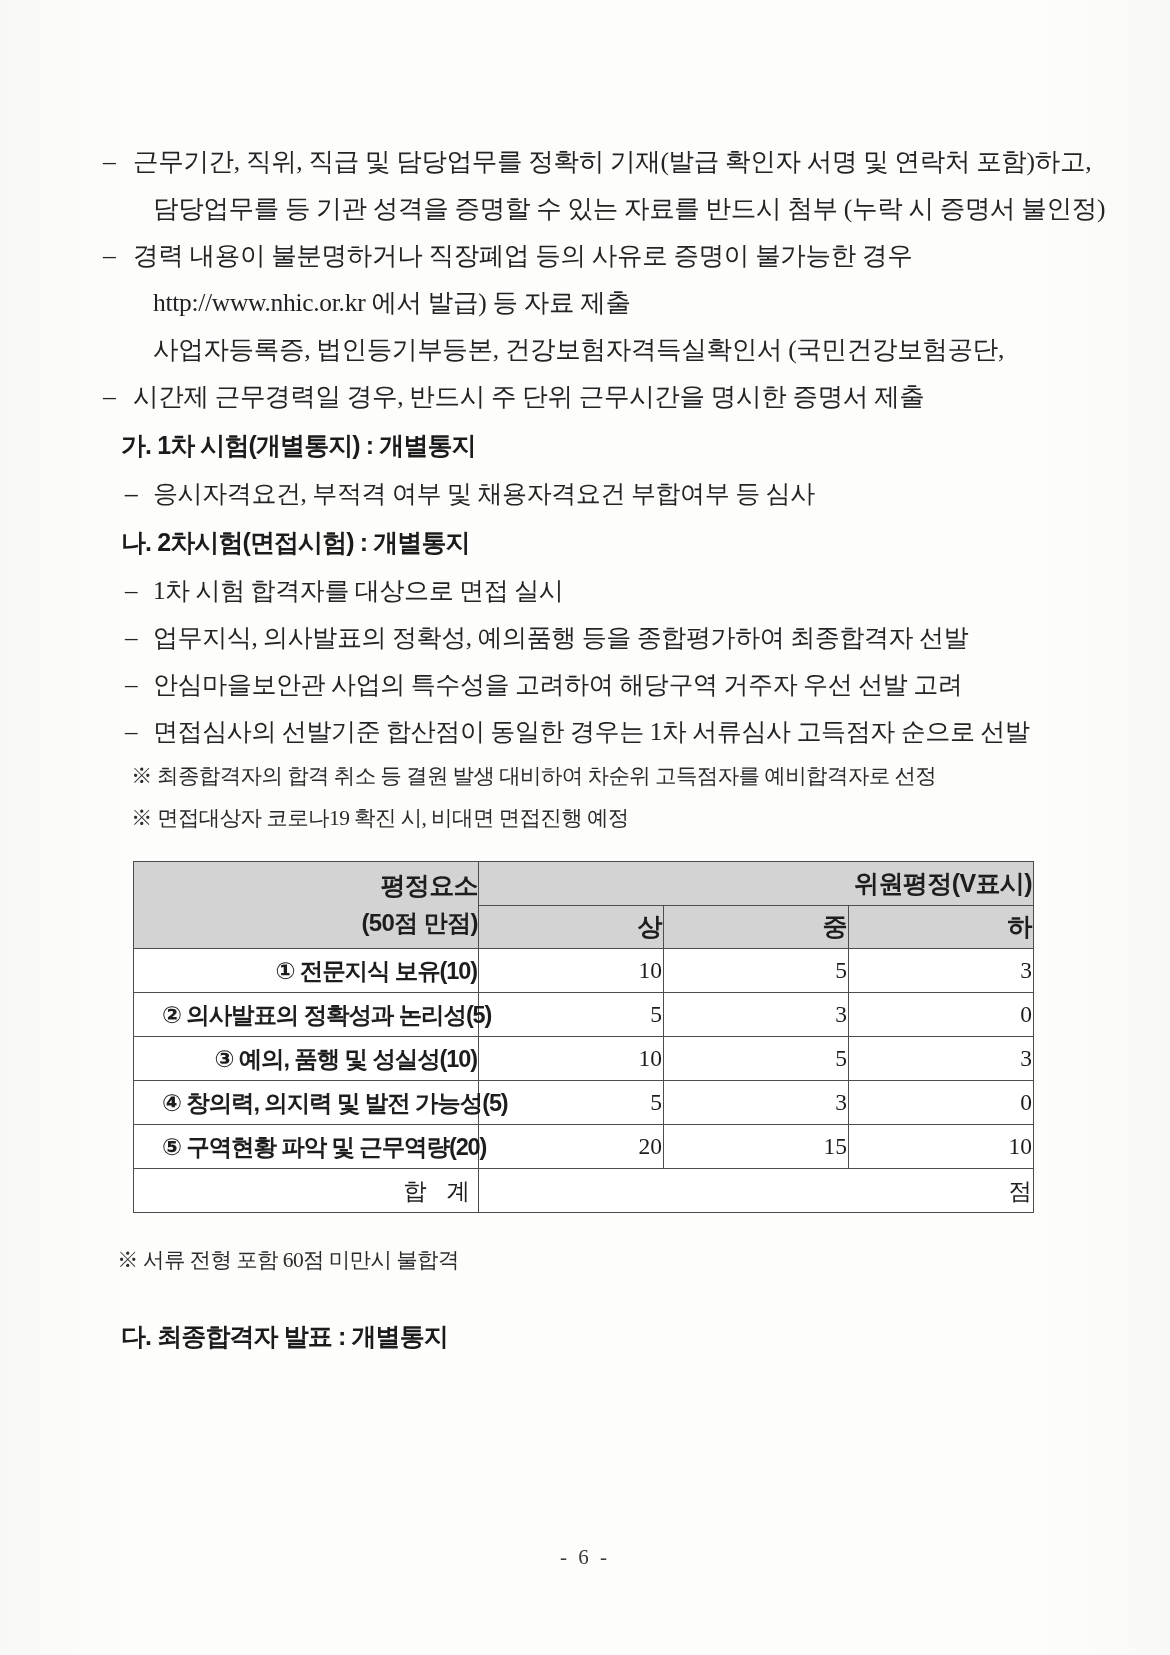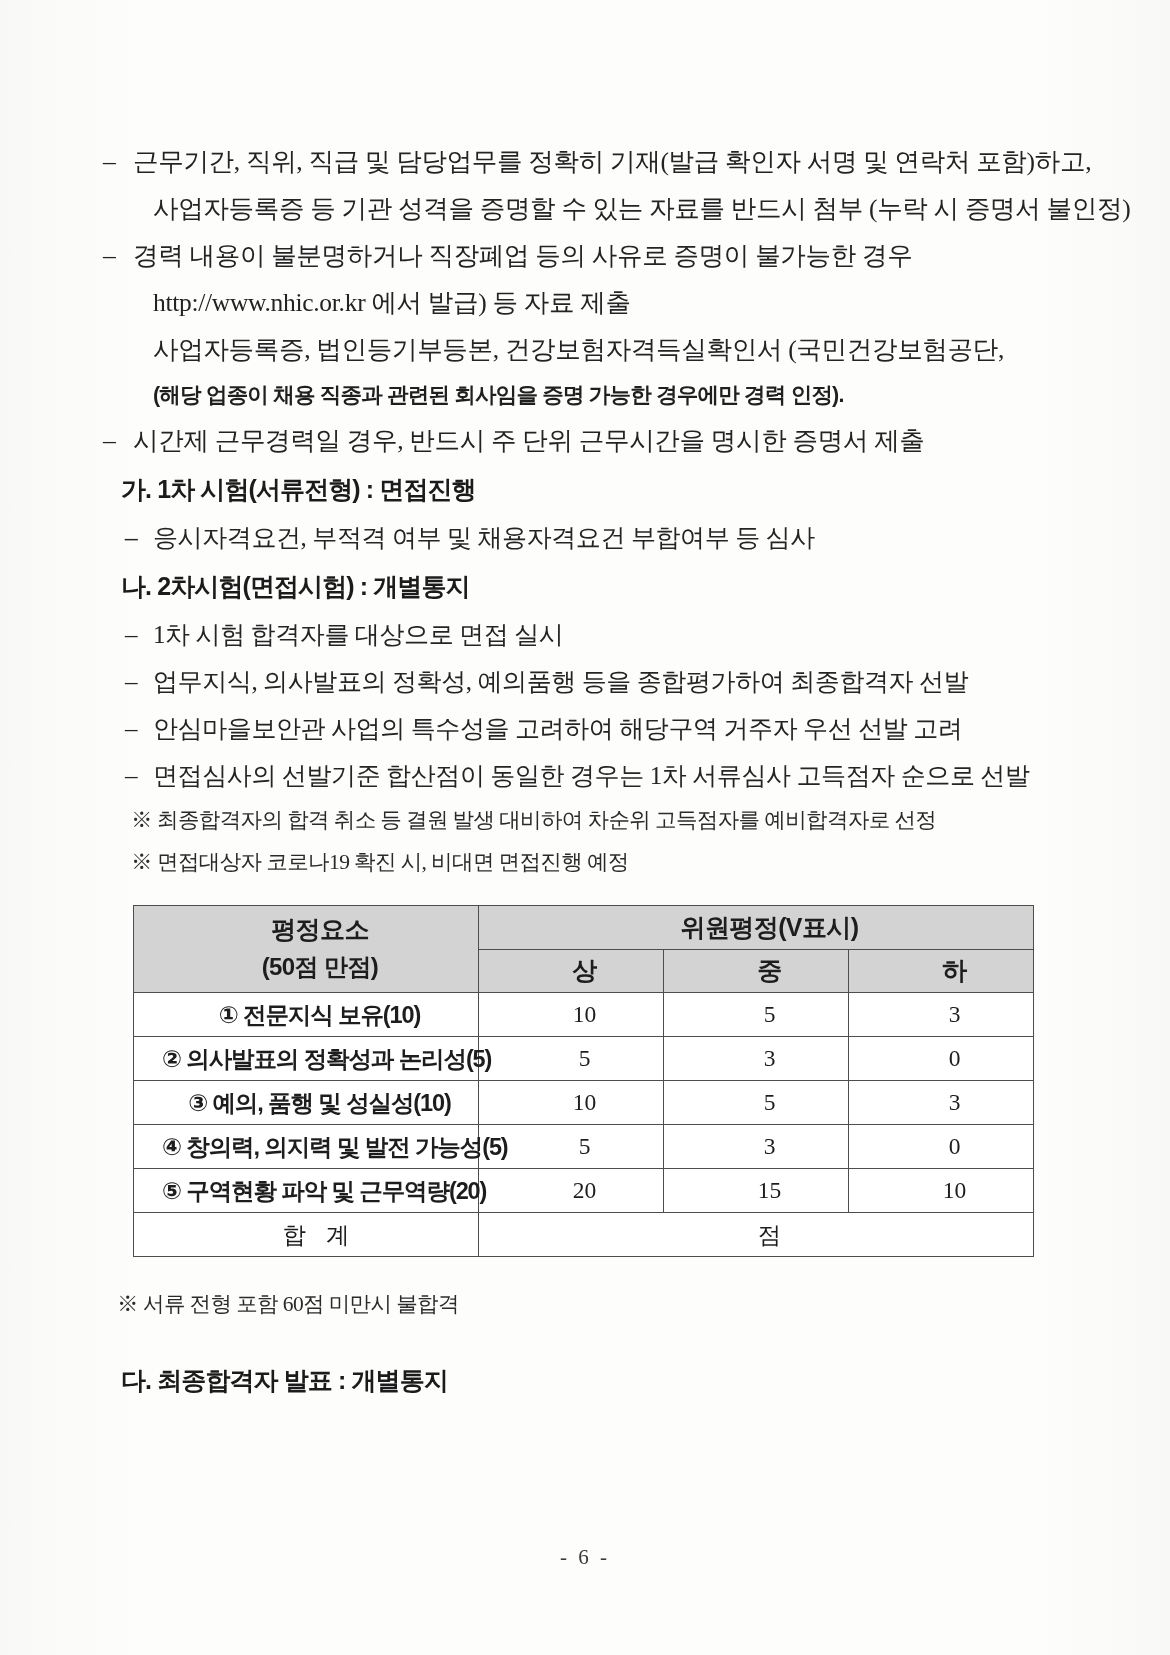--- a/index.html
+++ b/index.html
@@ -144,21 +144,21 @@
     width: 900px;
   }
   table.eval {
     border-collapse: collapse;
     width: 900px;
     table-layout: fixed;
     background: #ffffff;
   }
   table.eval th, table.eval td {
     border: 1px solid #4d4d4d;
-    text-align: center;
+    text-align: right;
     vertical-align: middle;
     color: #1d1d1d;
     padding-left: 28px;
   }
   table.eval thead th {
     background: #d3d3d3;
     font-family: "Liberation Sans", "DejaVu Sans", sans-serif;
     font-weight: 700;
     font-size: 25px;
     letter-spacing: -0.6px;
@@ -241,38 +241,37 @@
 
 <div class="page">
   <div class="content">
 
     <div>
 
       <div class="line dash-item">
         <span class="dash">–</span>
         <span>근무기간, 직위, 직급 및 담당업무를 정확히 기재(발급 확인자 서명 및 연락처 포함)하고,</span>
       </div>
-      <div class="line cont">사업자등록증 등 기관 성격을 증명할 수 있는 자료를 반드시 첨부 (누락 시 증명서 불인정)</div>
+      <div class="line cont">담당업무를 등 기관 성격을 증명할 수 있는 자료를 반드시 첨부 (누락 시 증명서 불인정)</div>
 
       <div class="line dash-item">
         <span class="dash">–</span>
         <span>경력 내용이 불분명하거나 직장폐업 등의 사유로 증명이 불가능한 경우</span>
       </div>
       <div class="line cont url">http://www.nhic.or.kr 에서 발급) 등 자료 제출</div>
       <div class="line cont">사업자등록증, 법인등기부등본, 건강보험자격득실확인서 (국민건강보험공단,</div>
-      <div class="note-paren">(해당 업종이 채용 직종과 관련된 회사임을 증명 가능한 경우에만 경력 인정).</div>
 
       <div class="line dash-item">
         <span class="dash">–</span>
         <span>시간제 근무경력일 경우, 반드시 주 단위 근무시간을 명시한 증명서 제출</span>
       </div>
     </div>
 
 
-    <div class="subsec">가. 1차 시험(서류전형) : 면접진행</div>
+    <div class="subsec">가. 1차 시험(개별통지) : 개별통지</div>
 
     <div class="bullet">
       <span class="dash">–</span>
     </div>
     <div class="bullet">
       <span class="dash">–</span>
       <span>응시자격요건, 부적격 여부 및 채용자격요건 부합여부 등 심사</span>
     </div>
 
     <div class="subsec">나. 2차시험(면접시험) : 개별통지</div>

